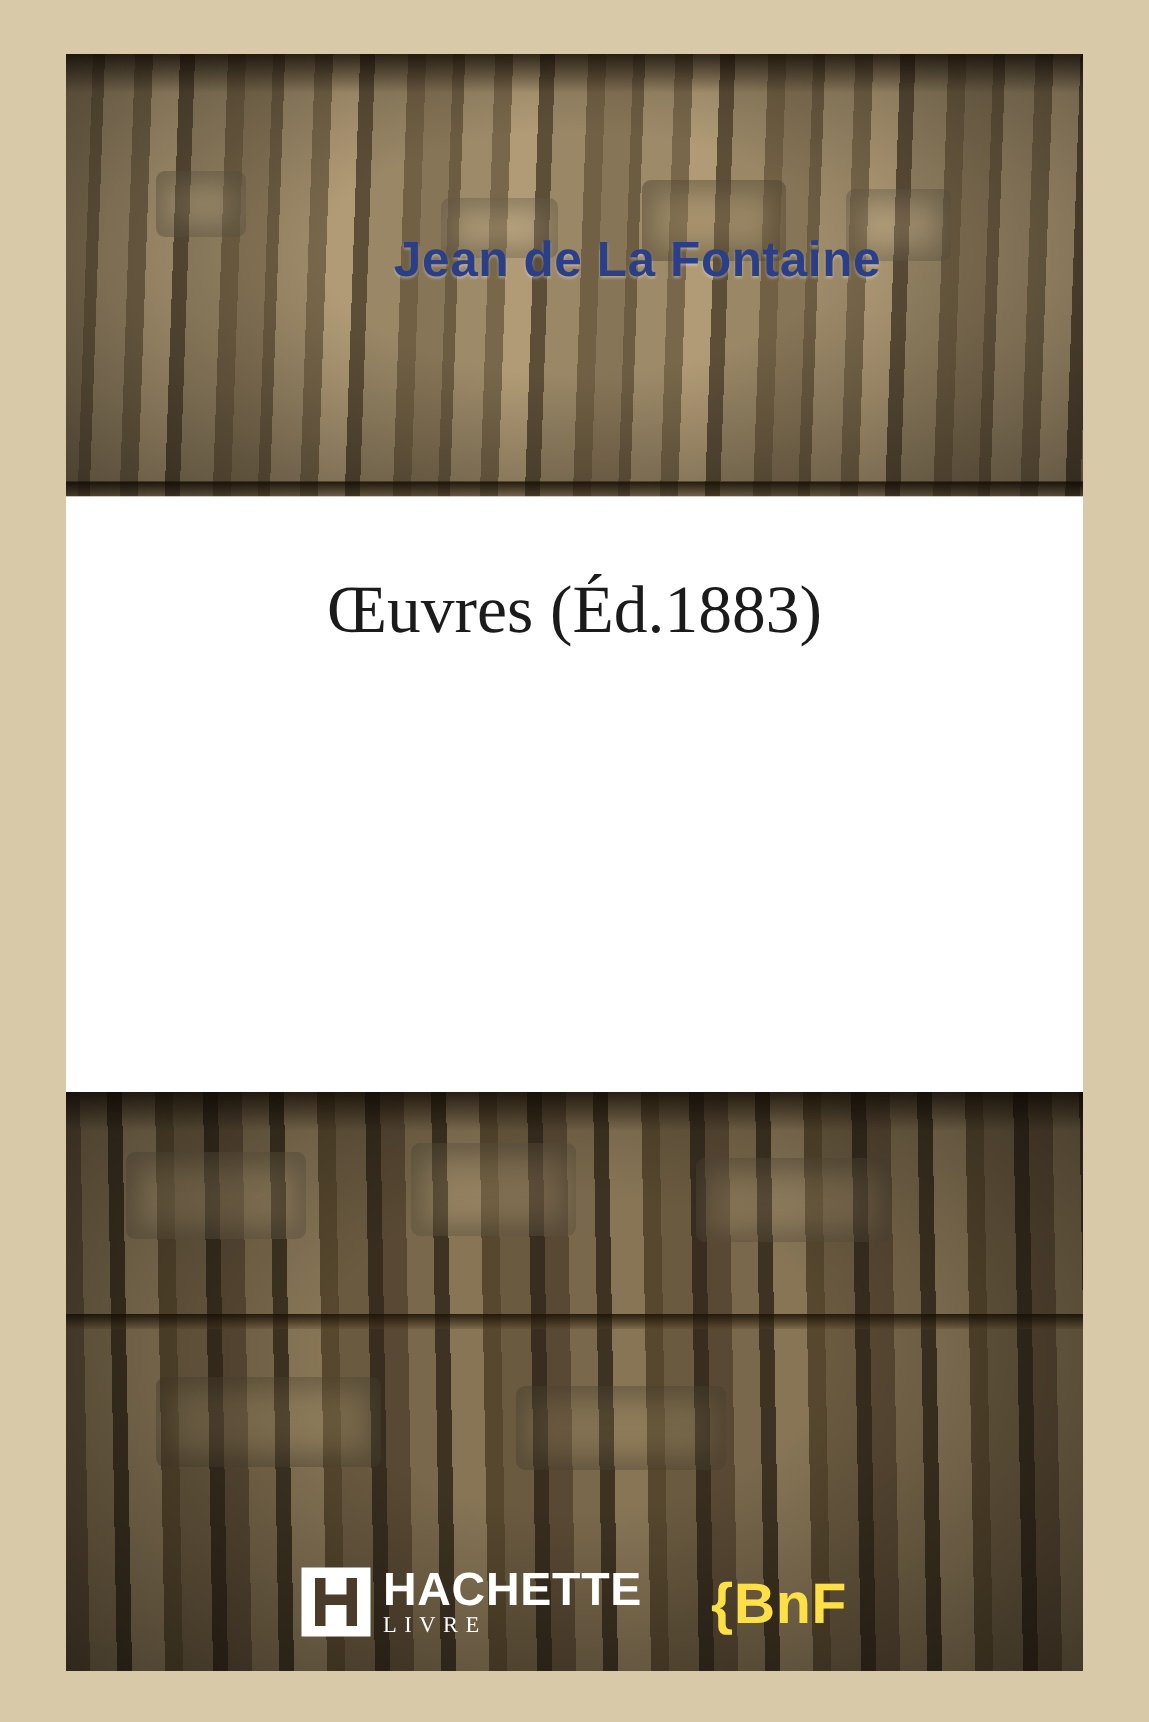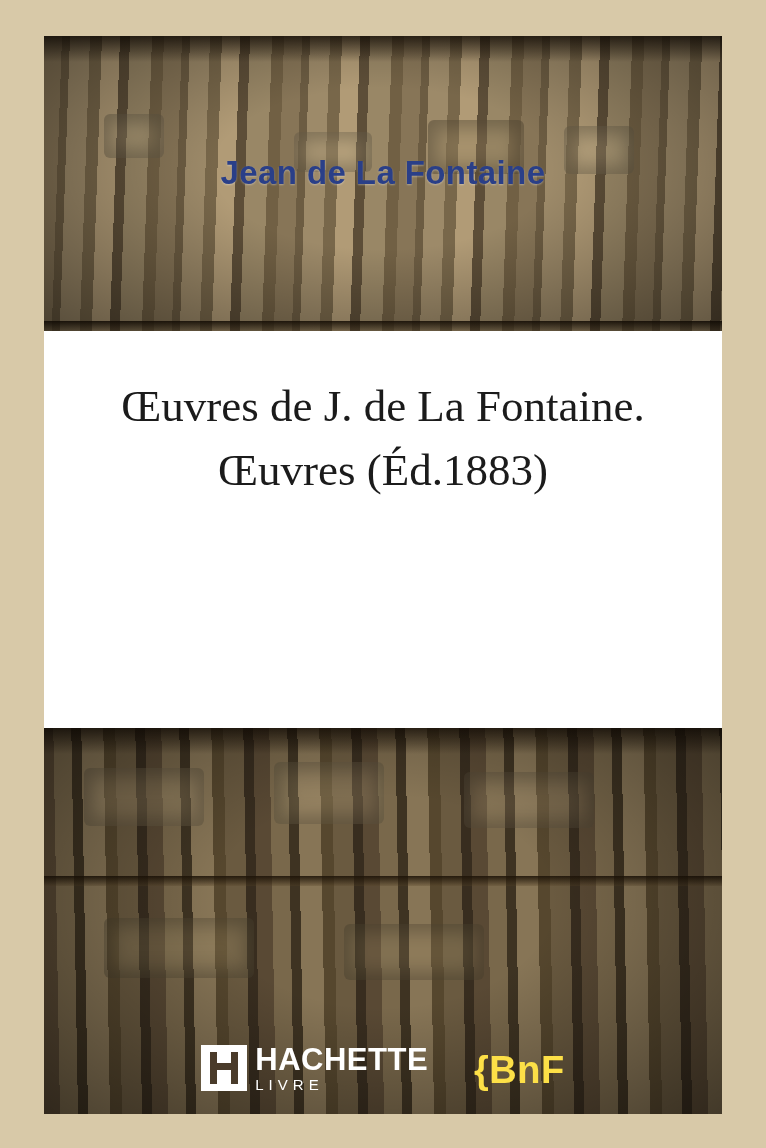--- a/index.html
+++ b/index.html
@@ -116,20 +116,21 @@
     left: 0;
     width: 678px;
     top: 118px;
     text-align: center;
     font-family: "Liberation Sans", sans-serif;
     font-weight: bold;
     font-size: 33px;
     letter-spacing: 0.4px;
     color: #2a3f88;
     text-shadow: 0 1px 2px rgba(255,255,255,0.35);
+    padding-left: 42px;
   }
 
   
   .title-panel {
     position: absolute;
     left: 0;
     top: 295px;
     width: 678px;
     height: 397px;
     background: #ffffff;
@@ -204,21 +205,21 @@
     line-height: 1;
   }
   .hachette .h-name {
     font-family: "Liberation Sans", sans-serif;
     font-size: 31px;
     font-weight: bold;
     color: #ffffff;
     letter-spacing: 0.5px;
   }
   .hachette .h-sub {
-    font-family: Liberation Sans, sans-serif;
+    font-family: Liberation Serif, serif;
     font-size: 15px;
     color: #ffffff;
     letter-spacing: 5px;
     margin-top: 2px;
   }
   .bnf {
     font-family: "Liberation Sans", sans-serif;
     font-size: 38px;
     font-weight: bold;
     color: #fde047;
@@ -239,21 +240,20 @@
       <div class="blurpatch" style="left:520px; top:90px; width:70px; height:48px;"></div>
       <div class="shelf-shadow" style="top:0;"></div>
       <div class="shelf-line" style="bottom:0;"></div>
       <div class="vignette"></div>
 
       <div class="author">Jean de La Fontaine</div>
     </div>
 
     <div class="title-panel">
       <div class="title">
-        <span>Œuvres de J. de La Fontaine.</span>
         <span class="line2">Œuvres (Éd.1883)</span>
       </div>
     </div>
 
     <div class="photo-bottom">
       <div class="spines dark"></div>
       <div class="blurpatch" style="left:40px; top:40px; width:120px; height:58px; background:rgba(190,170,130,0.3);"></div>
       <div class="blurpatch" style="left:230px; top:34px; width:110px; height:62px; background:rgba(190,170,130,0.25);"></div>
       <div class="blurpatch" style="left:420px; top:44px; width:130px; height:56px; background:rgba(190,170,130,0.22);"></div>
       <div class="shelf-shadow" style="top:0;"></div>

